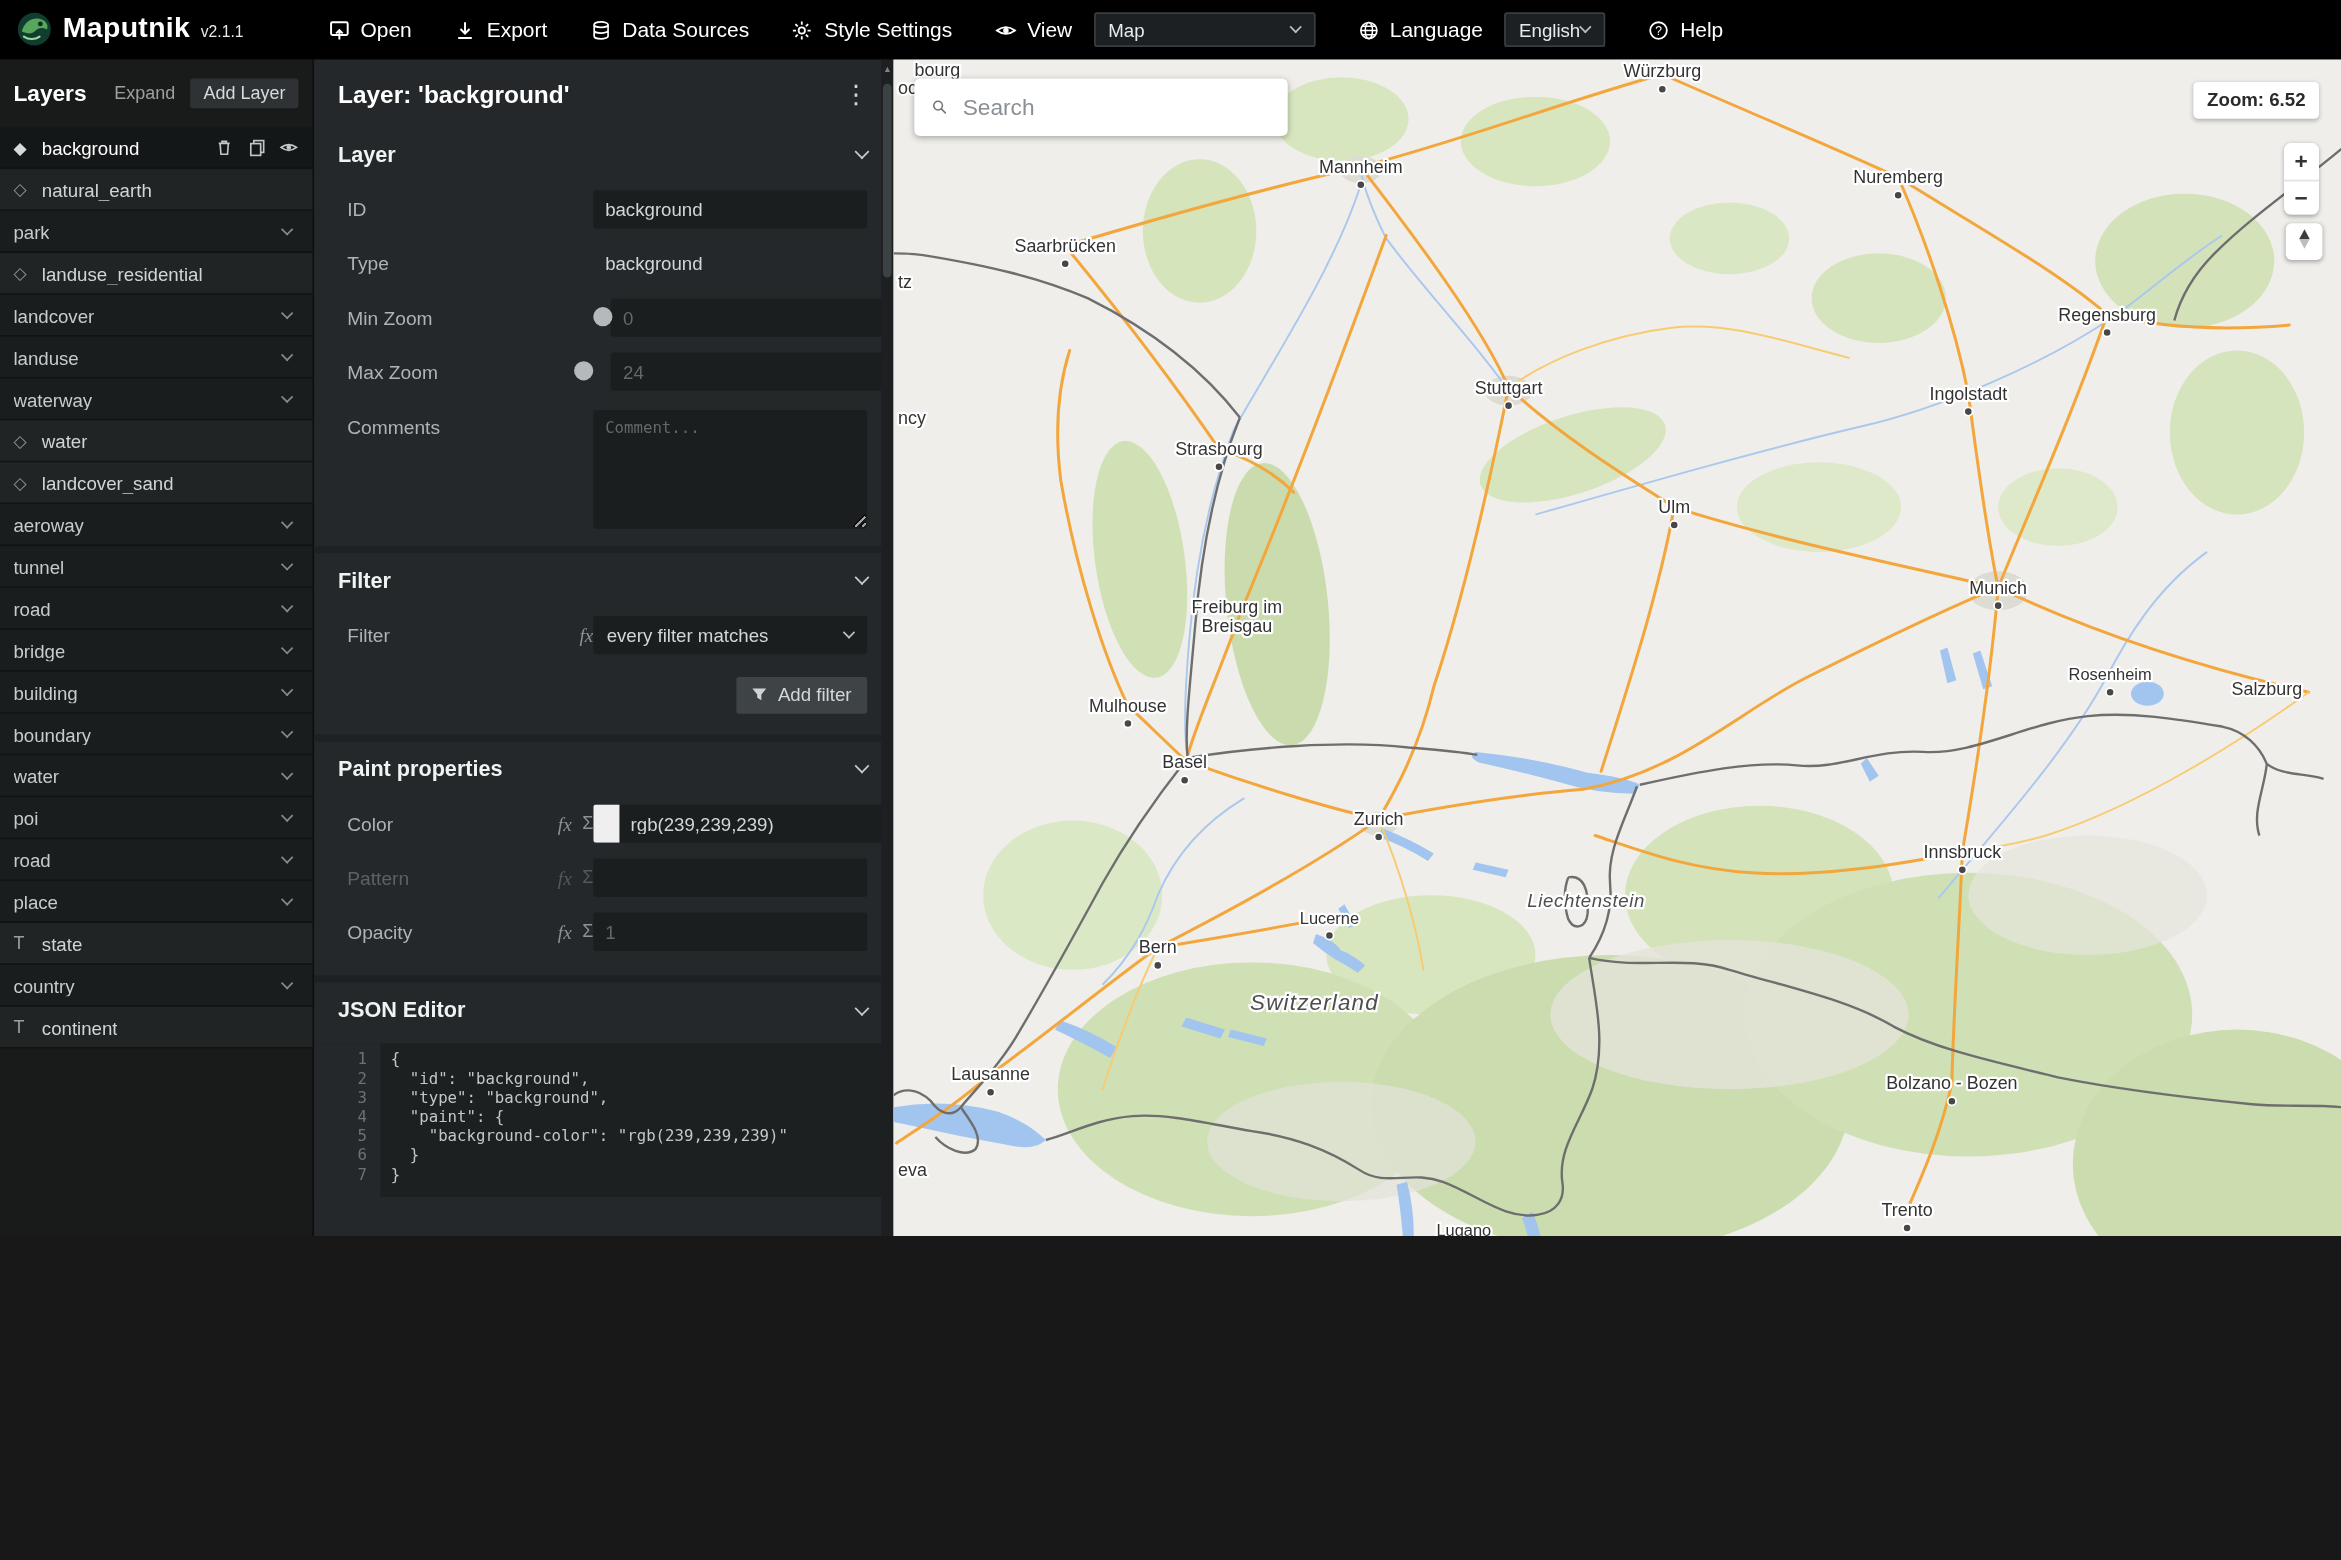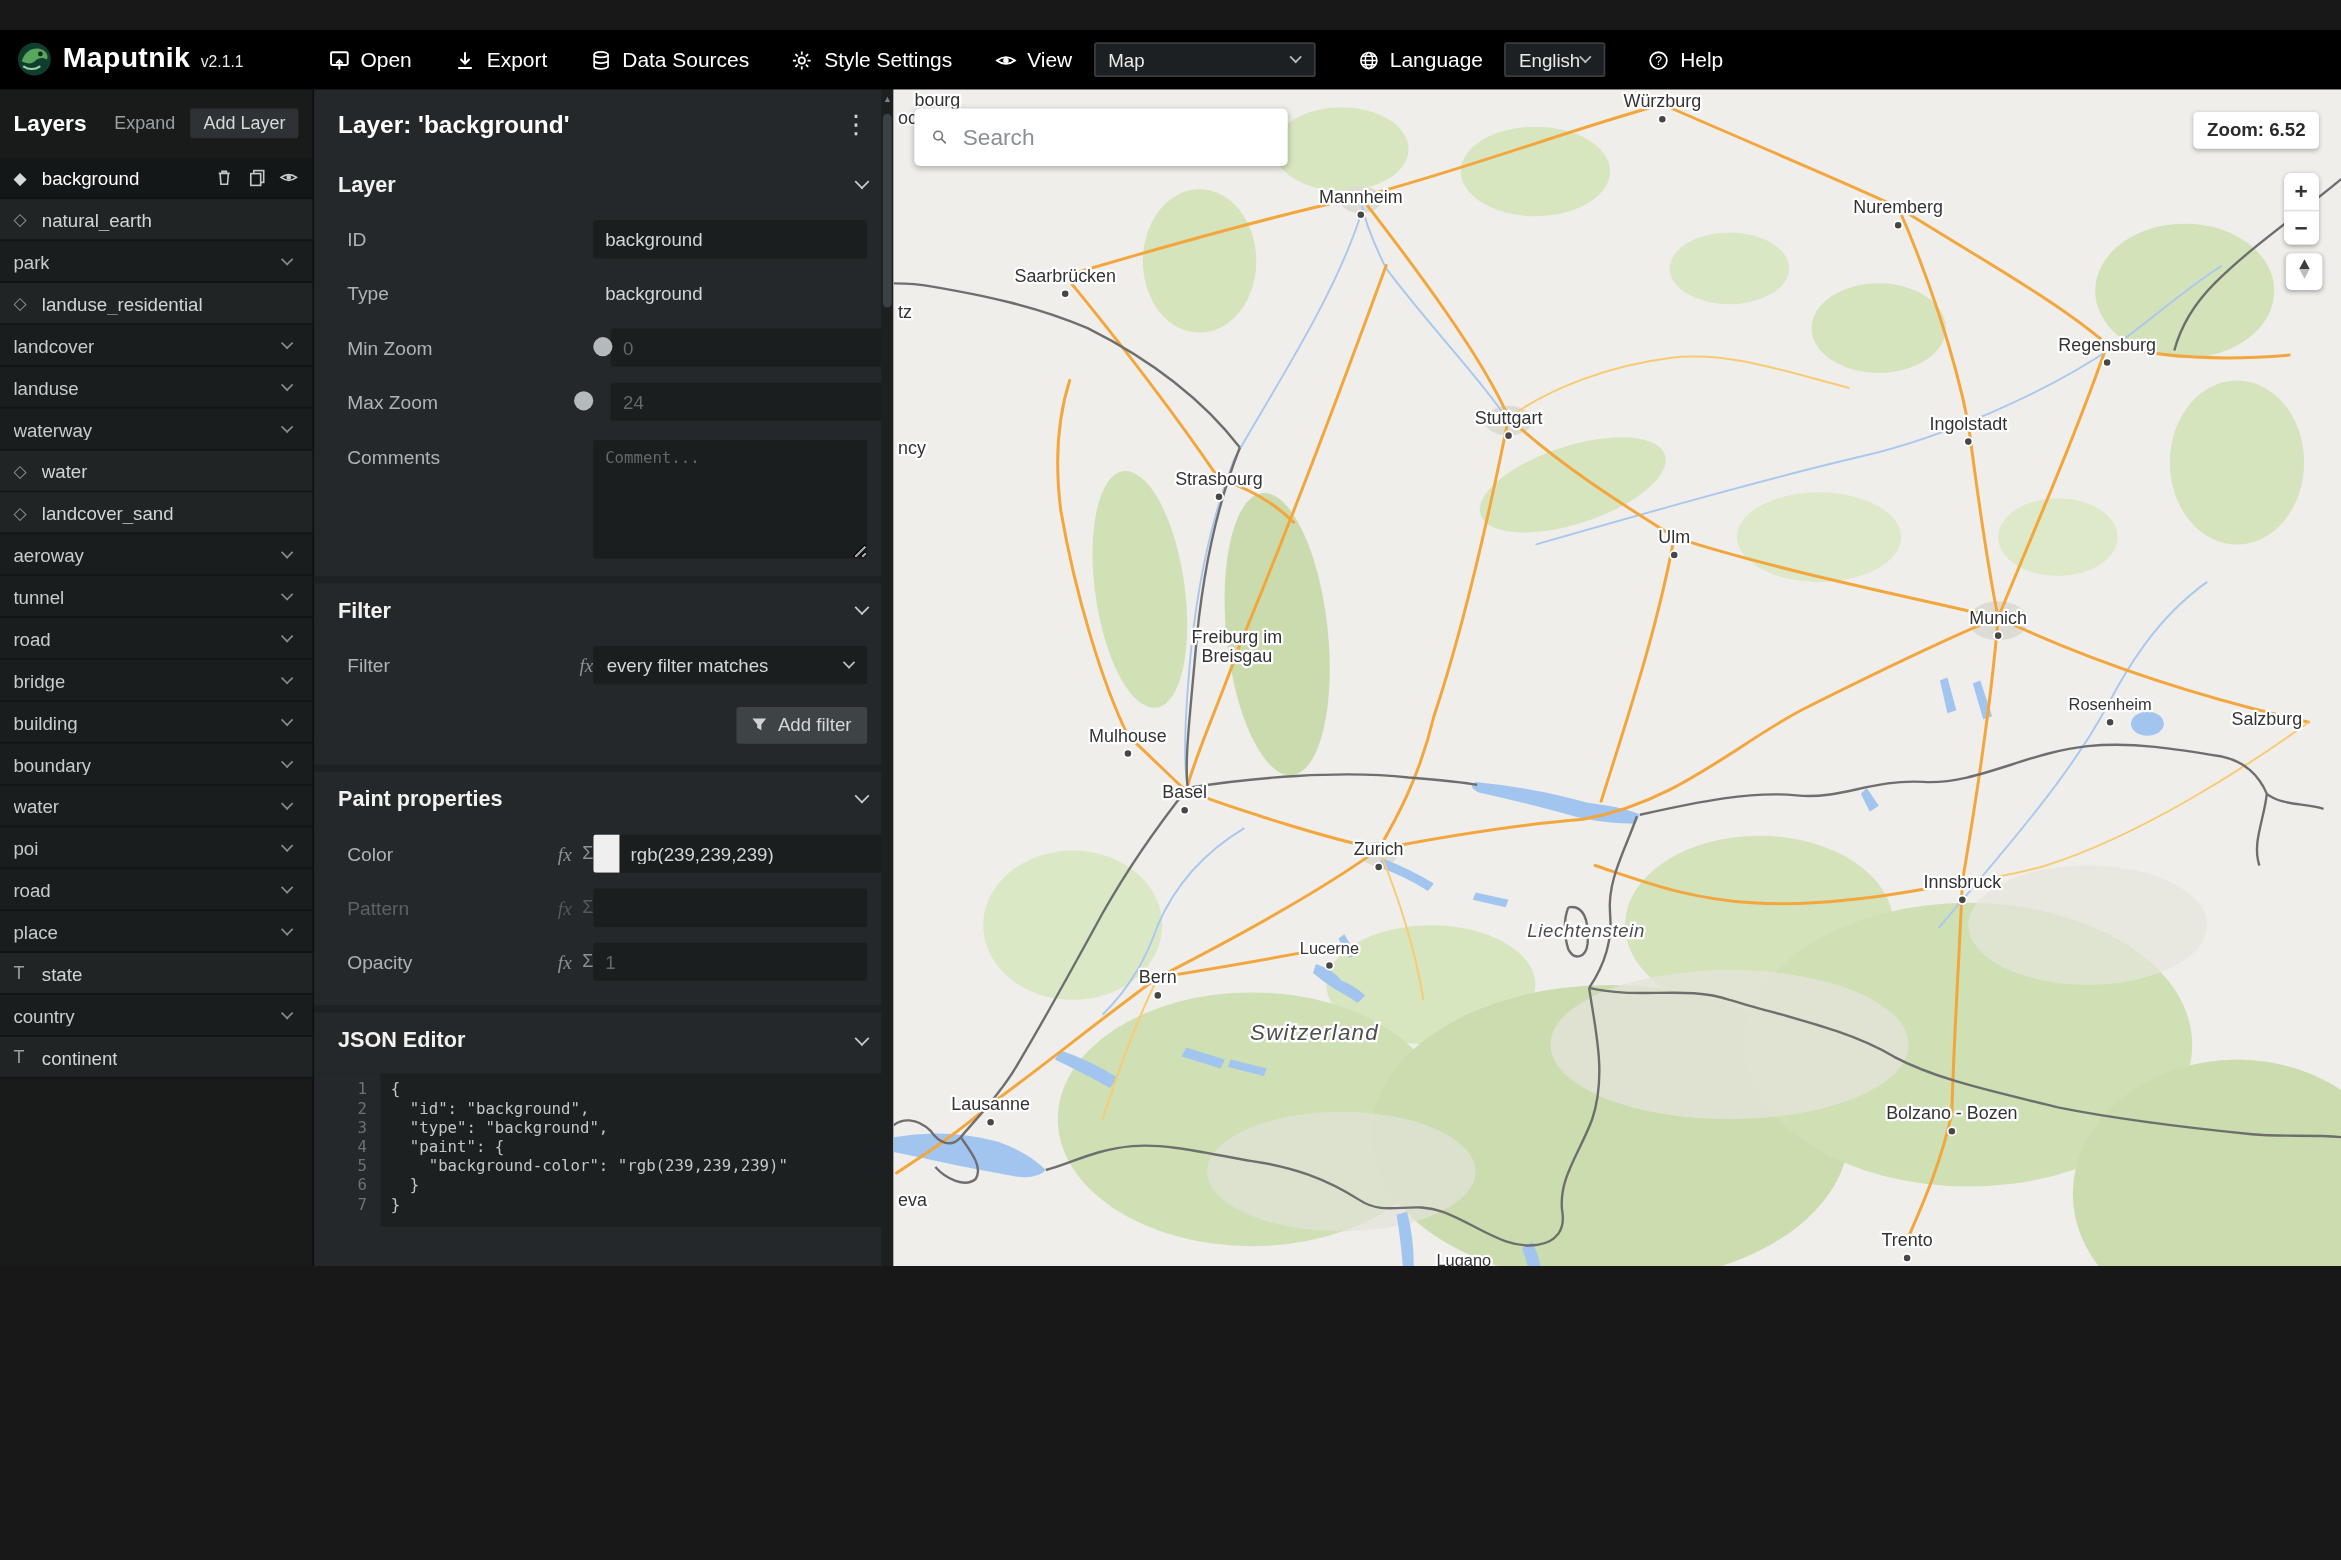--- a/index.html
+++ b/index.html
@@ -1,18 +1,18 @@
 <!DOCTYPE html>
 <html style="font-size:13.7px"><head>
 <meta charset="utf-8">
 <style>
   *{box-sizing:border-box;margin:0;padding:0;}
   html,body{background:#181818;}
   body{font-family:"Liberation Sans",sans-serif;}
-  #viewport{width:2342px;height:1236px;overflow:hidden;background:#181818;margin-top:30px;}
+  #viewport{width:2342px;height:1236px;overflow:hidden;background:#181818;}
   #app{width:1342px;height:895px;position:relative;transform:scale(1.744898);transform-origin:0 0;background:#181818;}
 
   
   #topbar{position:absolute;left:0;top:0;width:1342px;height:34px;background:#000;display:flex;align-items:center;color:#fff;z-index:5;}
   .brand{display:flex;align-items:baseline;gap:6px;padding:0 12px 0 8.6px;}
   .brand .logo{align-self:center;width:21.4px;height:21.4px;display:inline-block;}
   .brand-name{font-size:16.3px;font-weight:700;letter-spacing:0.2px;}
   .brand-ver{font-size:9px;color:#e9e9e9;}
   .menu{display:flex;align-items:center;margin-left:36px;font-size:12px;}
   .menu-item{display:flex;align-items:center;gap:6px;cursor:pointer;margin-right:24px;white-space:nowrap;}

